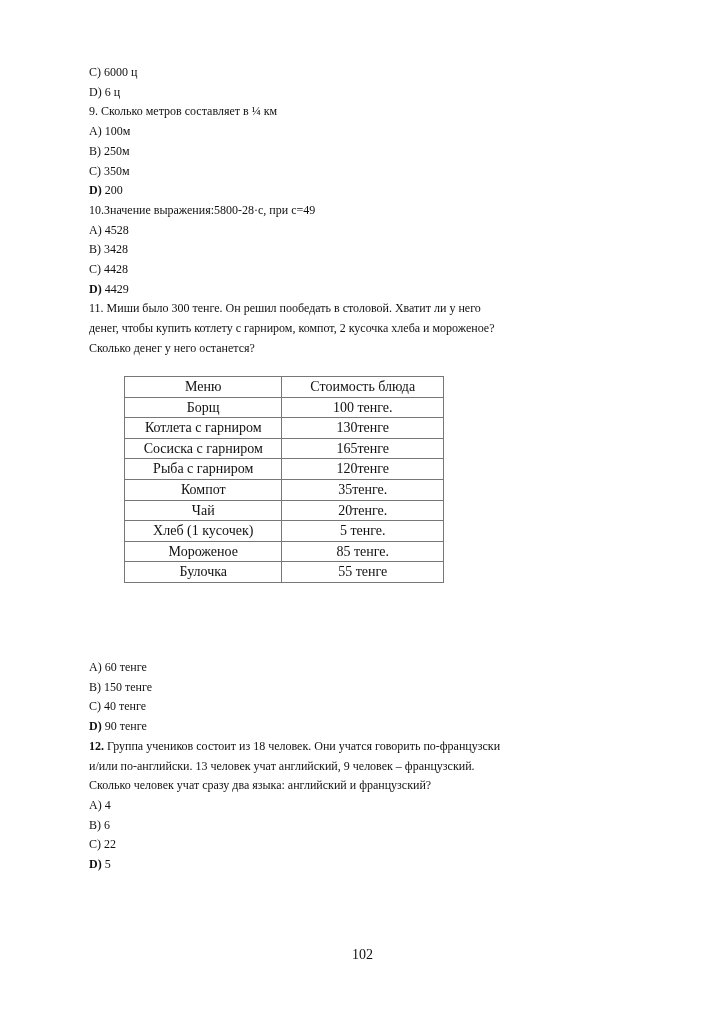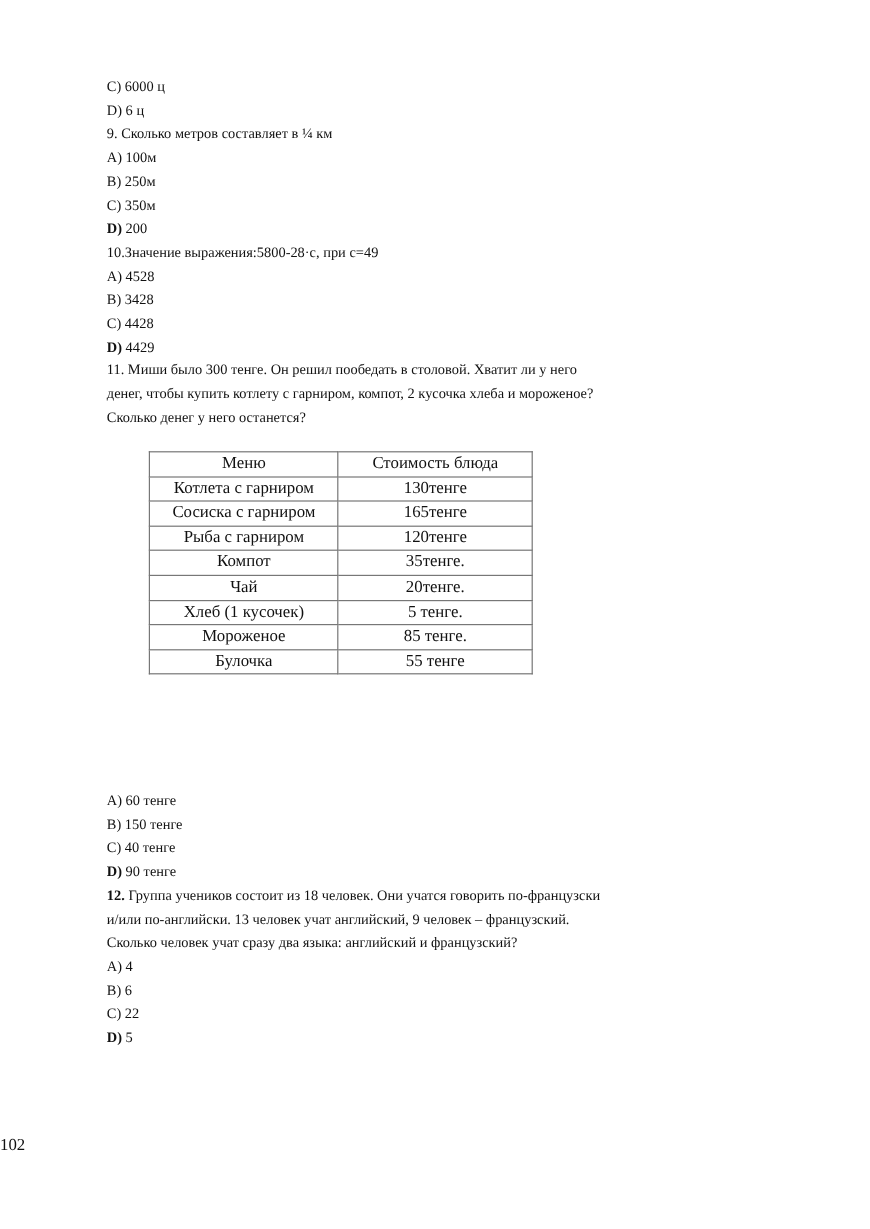--- a/index.html
+++ b/index.html
@@ -7,21 +7,21 @@
          font-family: "Liberation Serif", "DejaVu Serif", serif; color: #111; }
   .page { position: absolute; left: 0; top: 0; width: 725px; height: 1024px; }
   .line { position: absolute; left: 89px; font-size: 12px; line-height: 19.6px; white-space: nowrap; }
   .bold-letter { font-weight: bold; }
   table.menu { position: absolute; left: 124px; top: 376px; width: 320px;
                border-collapse: collapse; font-size: 14px; }
   table.menu td { border: 1.5px solid #777; text-align: center; vertical-align: top;
                   padding: 0 4px; line-height: 19.6px; height: 19px; }
   table.menu td.col1 { width: 148px; }
   table.menu td.col2 { width: 152px; }
-  .pagenum { position: absolute; left: 0; width: 725px; top: 947px; font-size: 14px; }
+  .pagenum { position: absolute; left: 0; width: 725px; top: 947px; text-align: center; font-size: 14px; }
 </style>
 </head>
 <body>
 
 <div class="page">
   <div id="block1">
       <div class="line" style="top: 63px;"><span> C) 6000 ц</span></div>
       <div class="line" style="top: 82.7px;"><span> D) 6 ц</span></div>
       <div class="line" style="top: 102.4px; text-align: center;"><span>9.  Сколько  метров составляет  в ¼  км</span></div>
       <div class="line" style="top: 122.1px;"><span>A) 100м</span></div>
@@ -37,20 +37,24 @@
       <div class="line" style="top: 319.1px;"><span>денег, чтобы купить котлету с гарниром, компот, 2 кусочка  хлеба и мороженое?</span></div>
       <div class="line" style="top: 338.8px;"><span>Сколько денег у него останется?</span></div>
     </div>
 
   <table class="menu">
     <tbody id="menu-body">
       <tr>
         <td class="col1">Меню</td>
         <td class="col2">Стоимость блюда</td>
       </tr>
+    <tr>
+          <td class="col1">Борщ</td>
+          <td class="col2">100 тенге.</td>
+        </tr>
         <tr>
           <td class="col1">Котлета с гарниром</td>
           <td class="col2">130тенге</td>
         </tr>
         <tr>
           <td class="col1">Сосиска с гарниром</td>
           <td class="col2">165тенге</td>
         </tr>
         <tr>
           <td class="col1">Рыба с гарниром</td>

